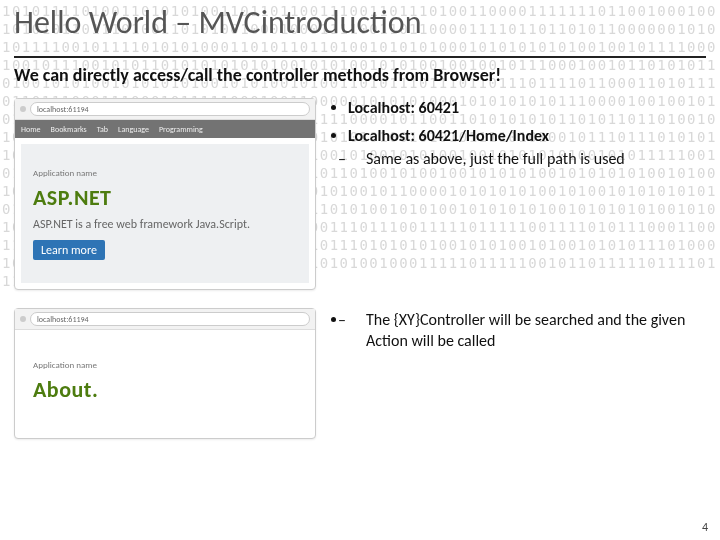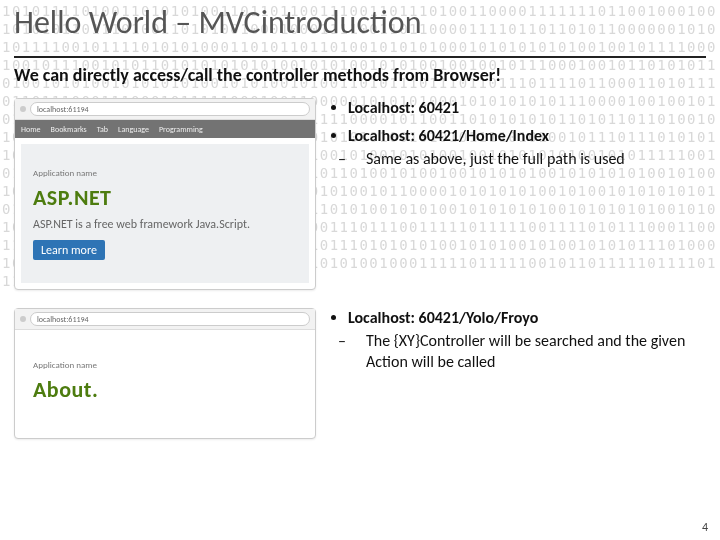--- a/index.html
+++ b/index.html
@@ -84,21 +84,20 @@
         </div>
         <div class="jumbo" style="background:#fff">
           <div class="app">Application name</div>
           <div class="big">About.</div>
         </div>
       </div>
     </div>
     <div class="bullets">
       <ul class="top">
         <li>
-          <span class="b">Localhost: 60421/Yolo/Froyo</span>
           <div class="sub"><span class="dash">–</span><span>The {XY}Controller will be searched and the given Action will be called</span></div>
         </li>
       </ul>
     </div>
   </div>
 </div>
 
 <div class="pg">4</div>
 
 </body></html>

